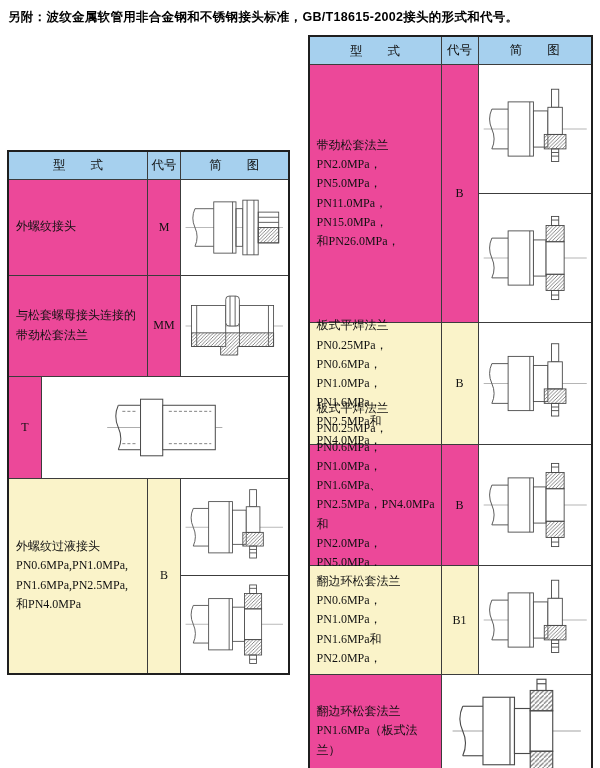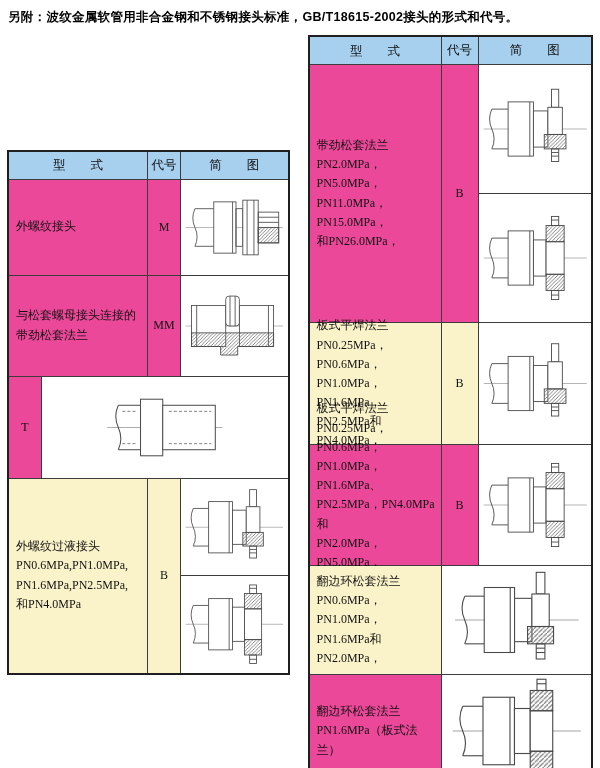--- a/index.html
+++ b/index.html
@@ -284,20 +284,21 @@
                 <rect x="72" y="12" width="20" height="18" fill="url(#hatch)" stroke="#4a4a4a" stroke-width="1"></rect>
                 <rect x="72" y="66" width="20" height="18" fill="url(#hatch)" stroke="#4a4a4a" stroke-width="1"></rect>
               </svg>
             </div>
           </div>
       </div>
       <div class="row hl" style="height:109px">
         <div class="cell type">翻边环松套法兰
 PN0.6MPa，PN1.0MPa，
 PN1.6MPa和PN2.0MPa，</div>
+        <div class="cell code">B1</div>
         <div class="cell diag-col">
             <div class="diag">
               <svg viewBox="0 0 120 96" preserveAspectRatio="xMidYMid meet">
                 <line x1="3" y1="48" x2="117" y2="48" stroke="#999" stroke-width="0.8"></line>
                 <g stroke="#4a4a4a" stroke-width="1" fill="none">
                   <path d="M12,26 q-5,11 0,22 q5,11 0,22" fill="none"></path>
                   <line x1="12" y1="26" x2="30" y2="26"></line>
                   <line x1="12" y1="70" x2="30" y2="70"></line>
                   <rect x="30" y="18" width="28" height="60" fill="#fff"></rect>
                   <line x1="54" y1="18" x2="54" y2="78"></line>

